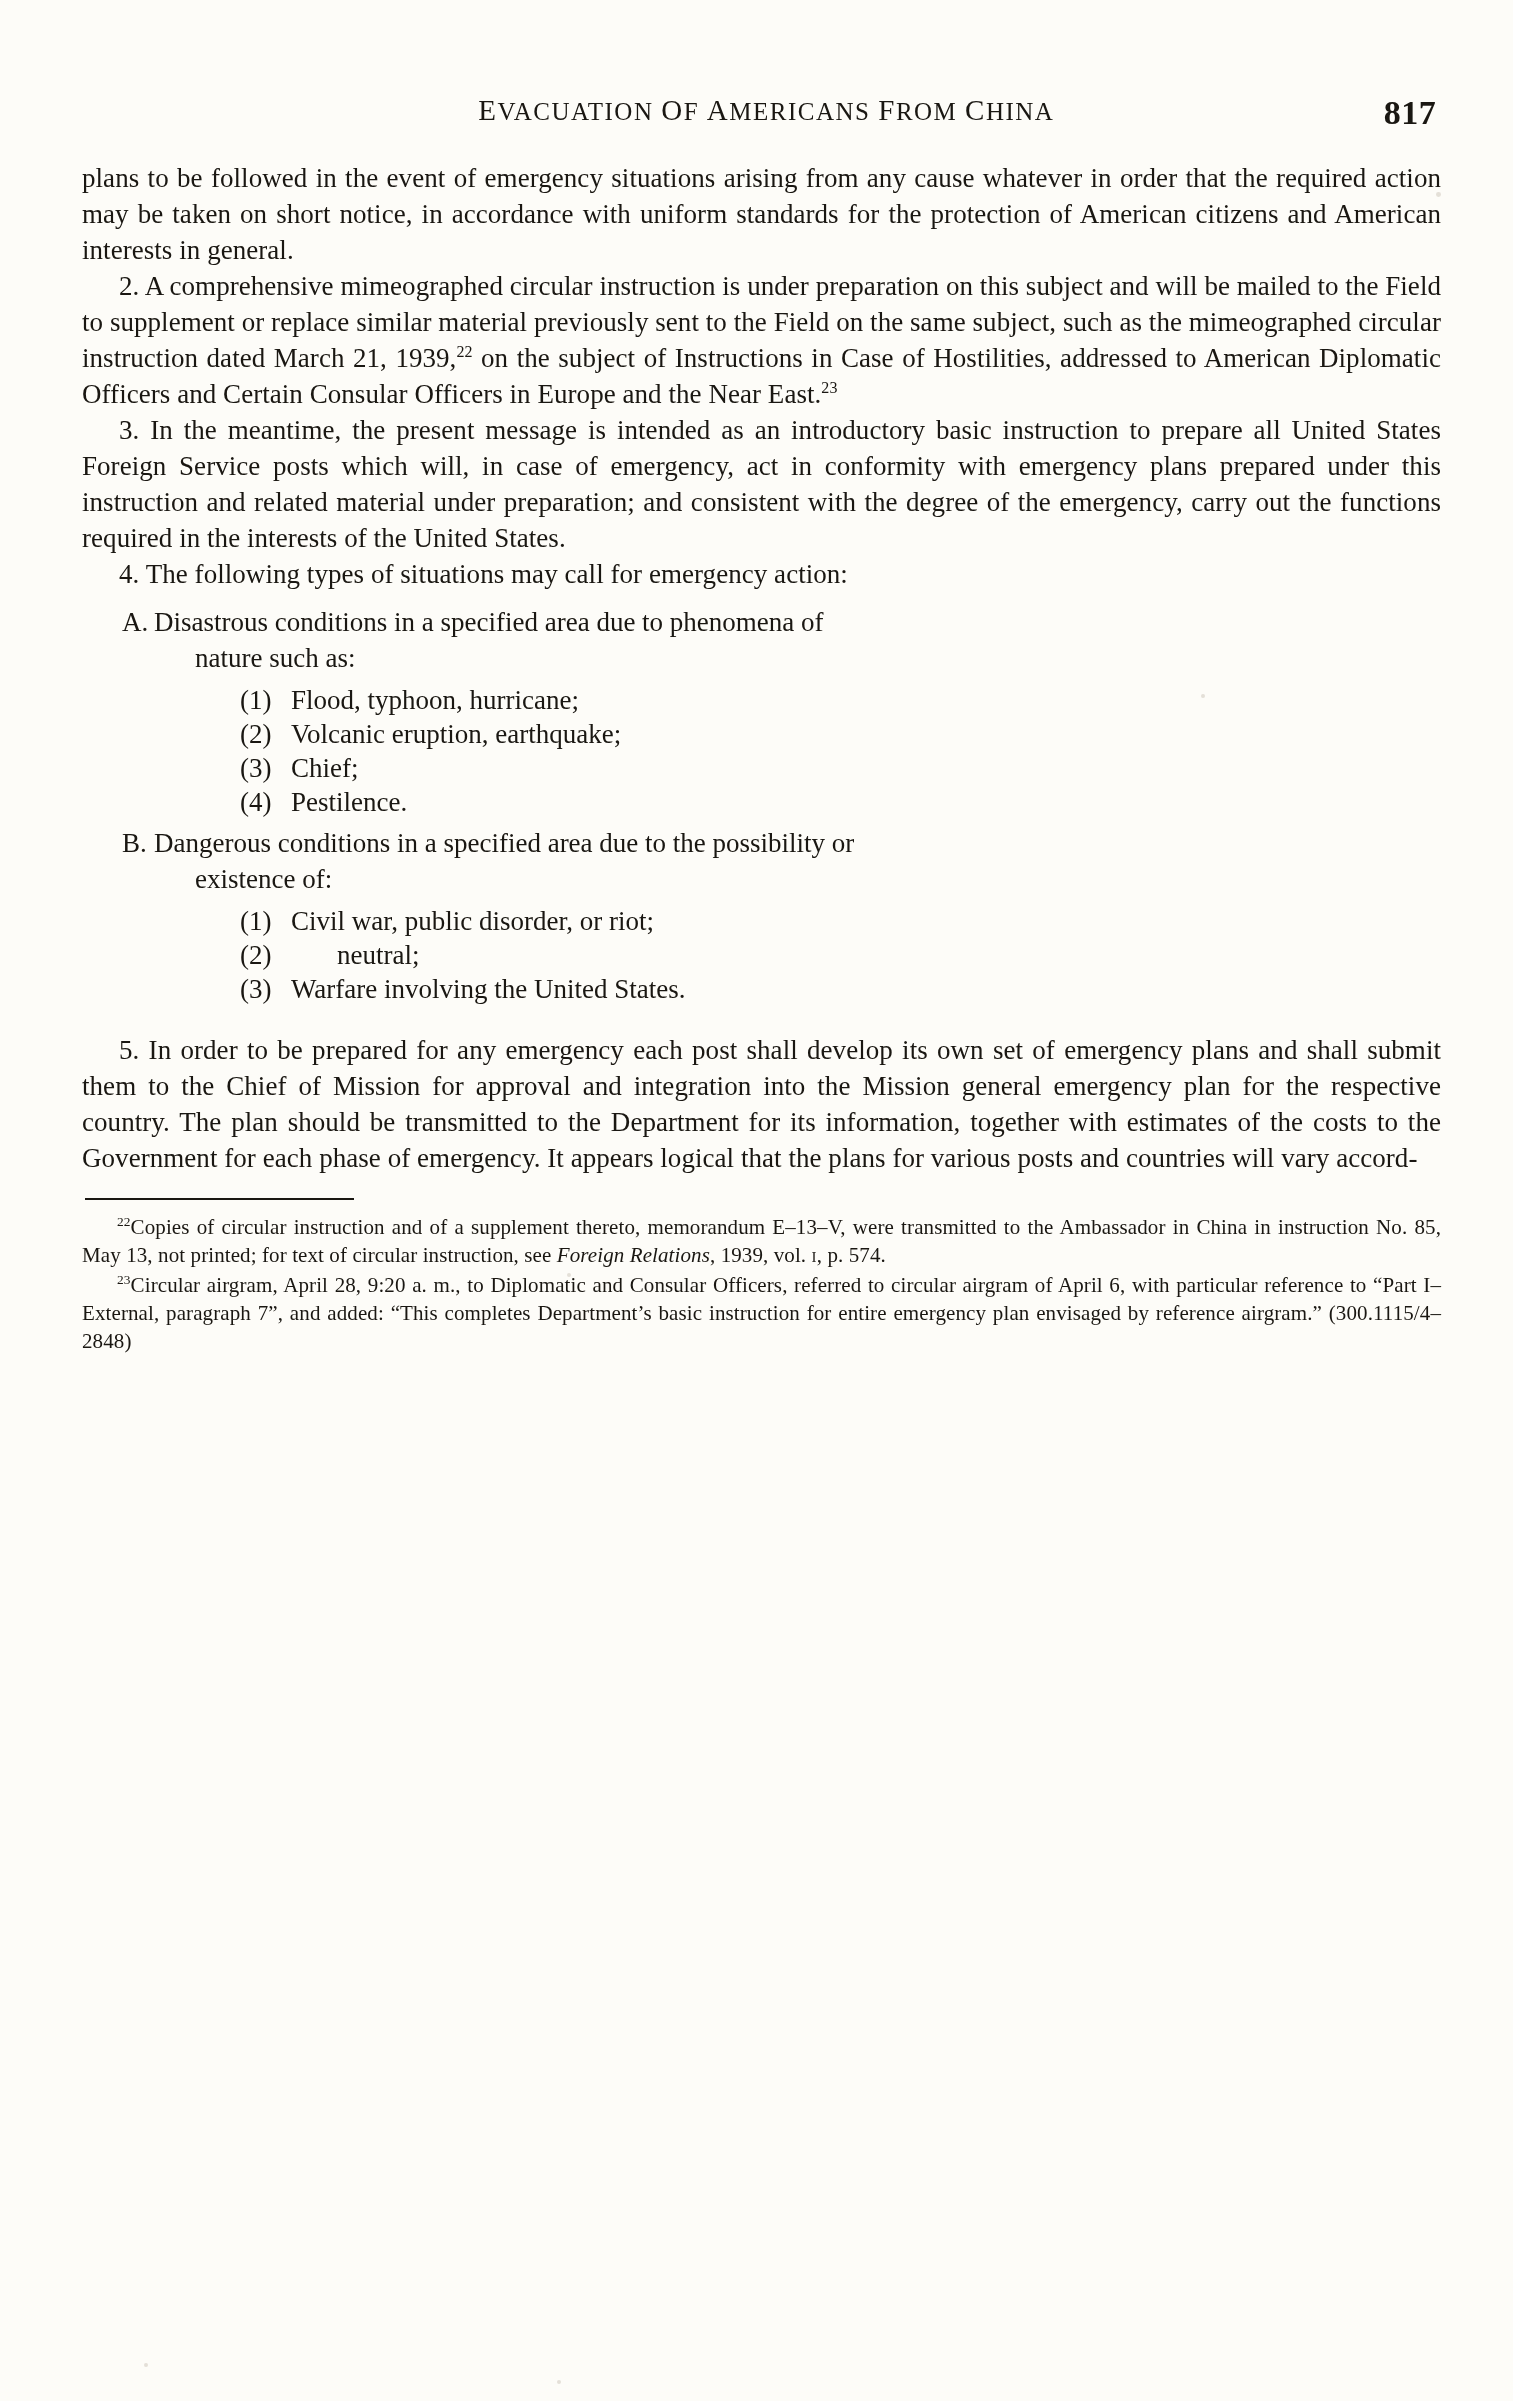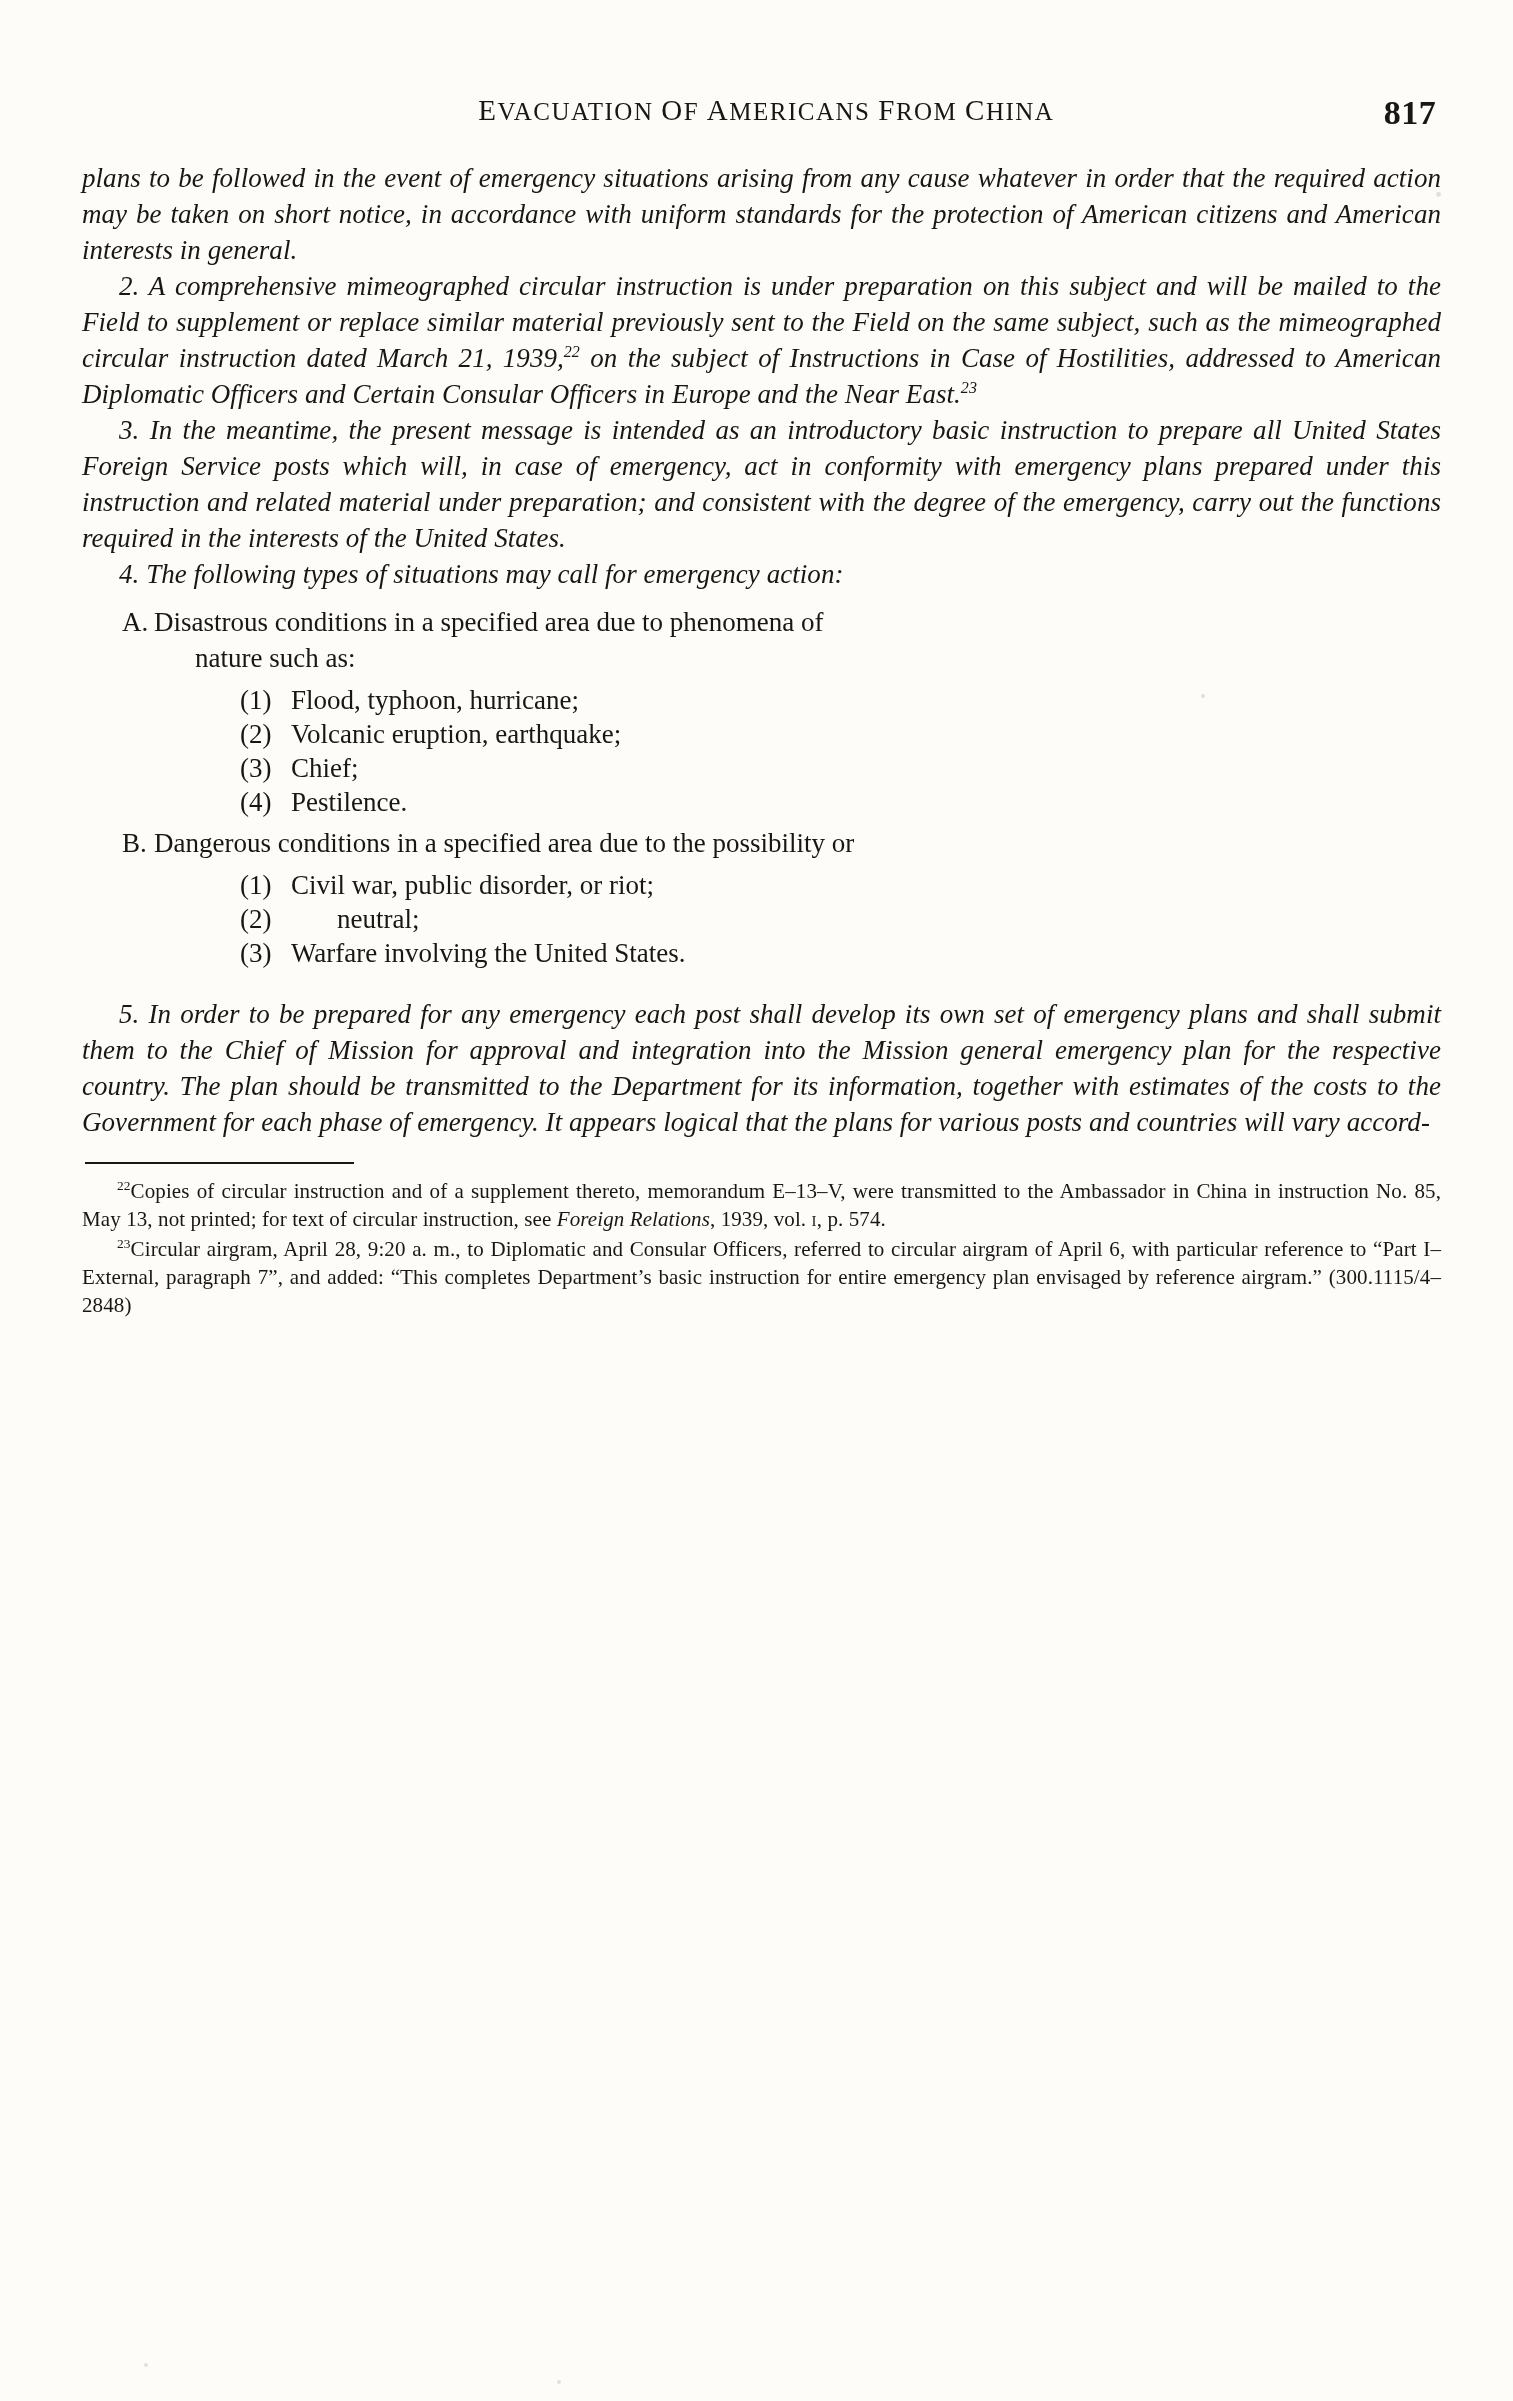--- a/index.html
+++ b/index.html
@@ -60,21 +60,20 @@
   .body-block {
     margin-top: 12.5px;
   }
   p.para {
     font-size: 27px;
     line-height: 36px;
     margin: 0 0 0 0;
     text-align: justify;
     text-justify: inter-word;
     letter-spacing: 0.05px;
-    font-style: italic;
   }
   p.indent {
     text-indent: 37px;
   }
   sup {
     font-size: 16px;
     vertical-align: super;
     line-height: 0;
   }
   
@@ -204,20 +203,21 @@
           <div class="item-n">
             <div class="marker">(4)</div>
             <div class="text">Pestilence.</div>
           </div>
         </div>
 
         <div class="item-a">
           <div class="marker">B.</div>
           <div class="text">
             <span>Dangerous conditions in a specified area due to the possibility or</span>
+            <span class="hang">existence of:</span>
           </div>
         </div>
 
         <div class="sublist">
           <div class="item-n">
             <div class="marker">(1)</div>
             <div class="text">Civil war, public disorder, or riot;</div>
           </div>
           <div class="item-n">
             <div class="marker">(2)</div>

